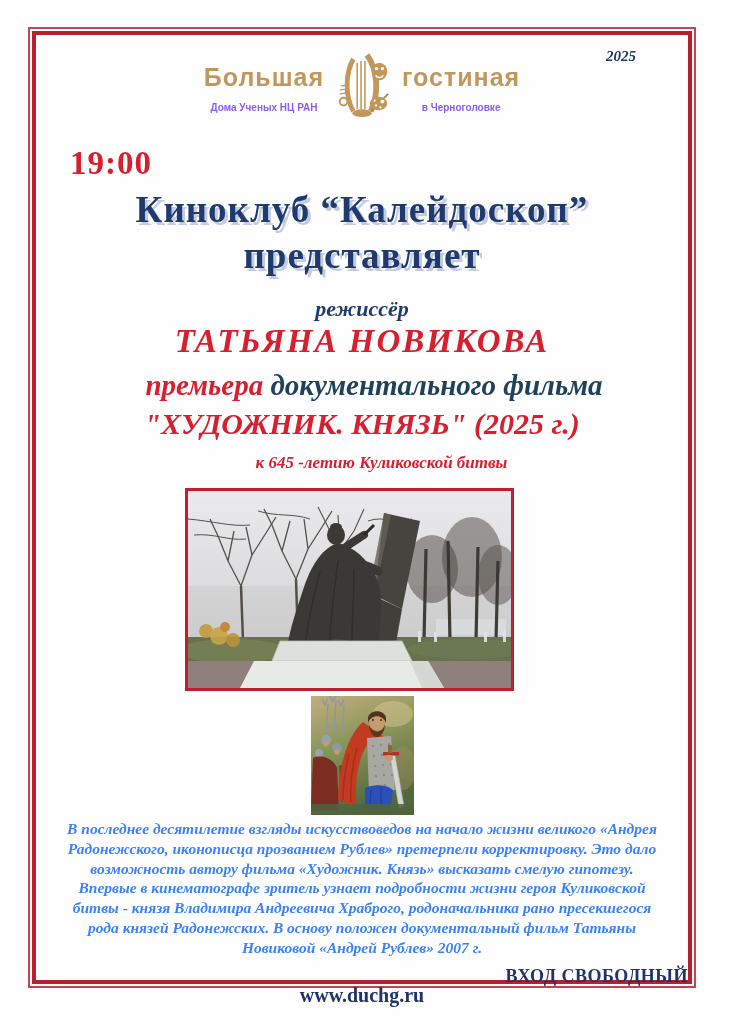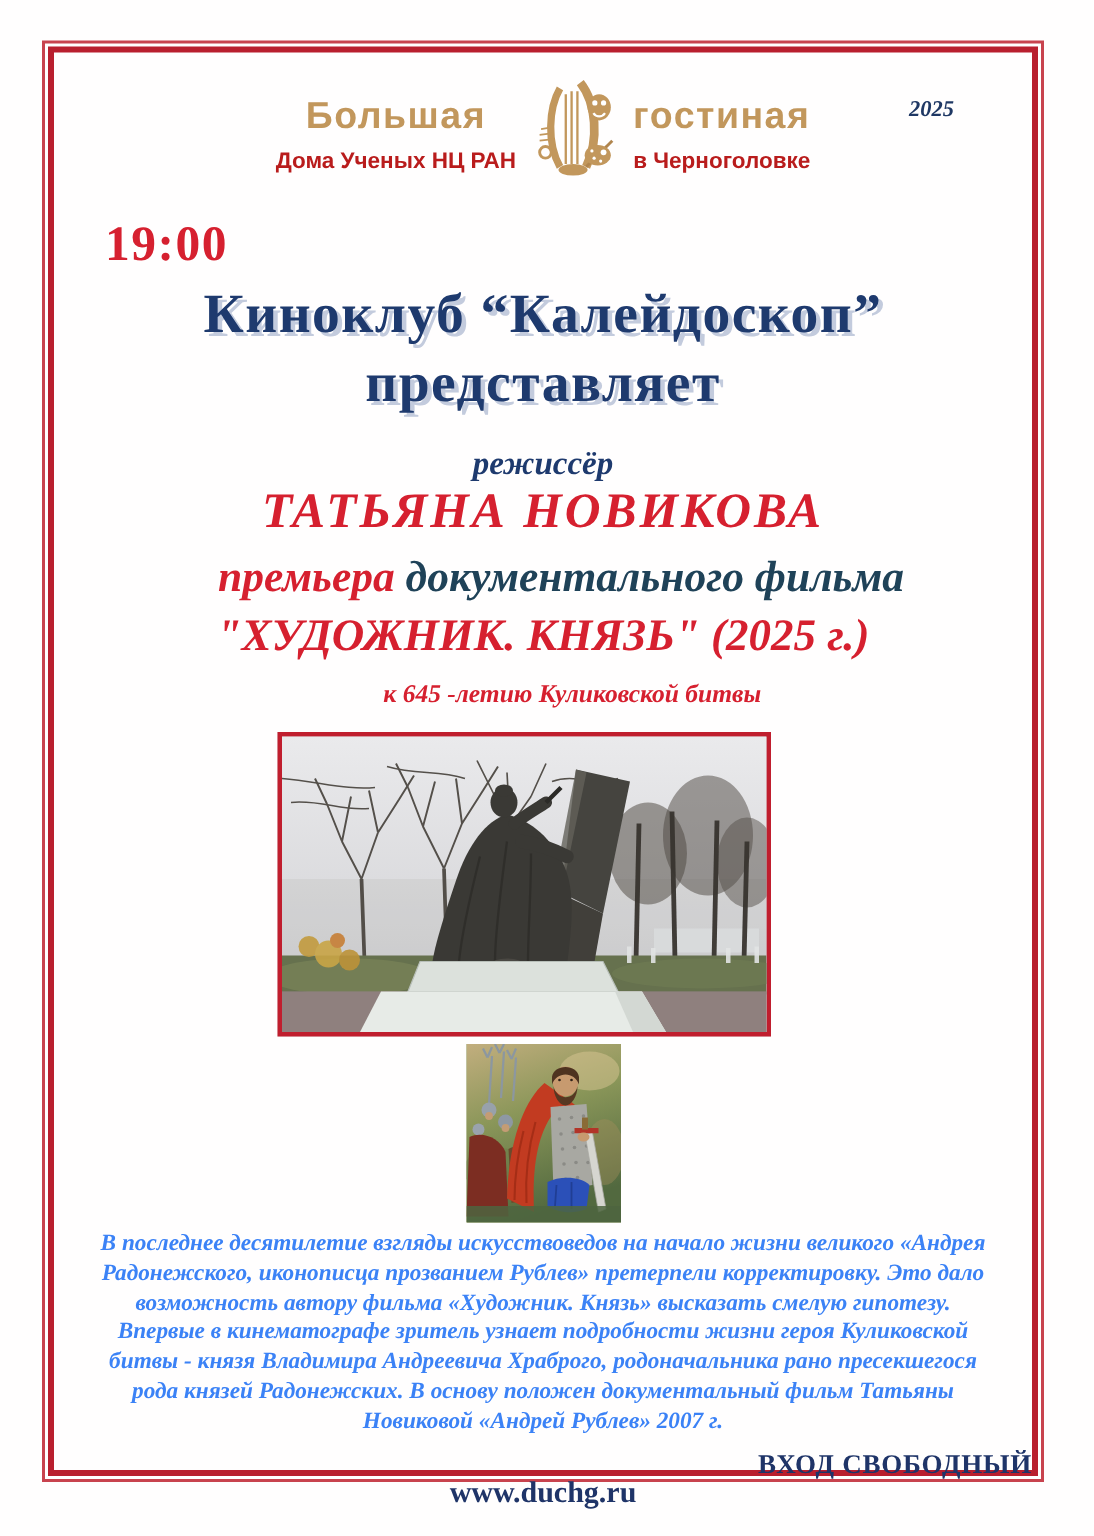--- a/index.html
+++ b/index.html
@@ -11,36 +11,36 @@
     position:absolute; left:28px; top:27px; width:668px; height:961px;
     border:2px solid #c8434e; box-sizing:border-box;
   }
   .frame-inner {
     position:absolute; left:2px; top:2px; right:2px; bottom:2px;
     border:4px solid #b91f2e;
   }
   .content { position:absolute; inset:0; text-align:center; }
 
   .year-badge {
-    position:absolute; top:30px; right:52px;
+    position:absolute; top:13px; right:52px;
     color:#1f3864; font-weight:bold; font-style:italic; font-size:15px;
   }
 
   .logo-row {
     display:flex; justify-content:center; align-items:flex-start;
     gap:8px; margin-top:22px;
   }
   .logo-col { display:flex; flex-direction:column; align-items:center; }
   .logo-title {
     font-family:"Liberation Sans", sans-serif; font-weight:bold;
     font-size:25px; line-height:40px; color:#c2975c; letter-spacing:1px;
   }
   .logo-sub {
     font-family:"Liberation Sans", sans-serif; font-weight:bold;
-    font-size:15px; line-height:18px; color:#b91c1c; margin-top:2px;text-align:center;
+    font-size:10px; line-height:18px; color:#8b5cf6; margin-top:2px;text-align:center;
   }
   .logo-icon { width:62px; height:70px; margin-top:-4px; }
 
   .date-row {
     display:flex; justify-content:space-between; align-items:baseline;
     padding:0 34px; margin-top:20px;
     color:#d6202f; font-weight:bold; font-size:33px; line-height:40px;
     letter-spacing:1px;
   }
   .presenter-line {

